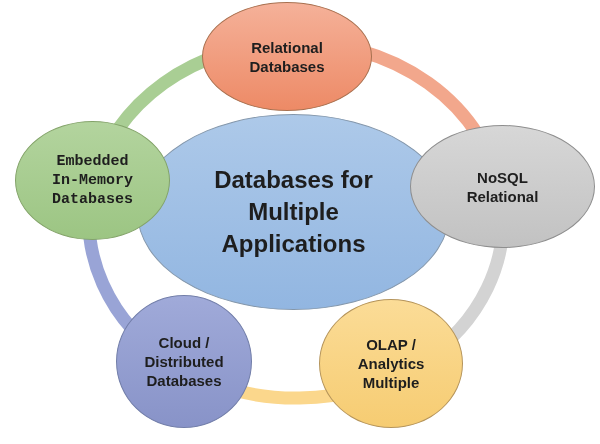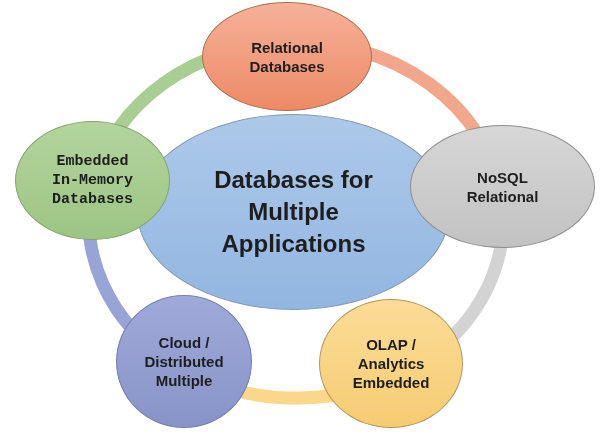--- a/index.html
+++ b/index.html
@@ -56,27 +56,27 @@
   </div>
 
   <div class="node satellite" id="node-nosql" style="background: linear-gradient(rgb(215, 215, 215), rgb(194, 194, 194)); border-color: rgb(142, 142, 142); color: rgb(30, 30, 30);">
     <div class="label">NoSQL
 Relational</div>
   </div>
 
   <div class="node satellite" id="node-olap" style="background: linear-gradient(rgb(251, 220, 151), rgb(246, 204, 114)); border-color: rgb(181, 148, 90); color: rgb(30, 30, 30);">
     <div class="label">OLAP /
 Analytics
-Embedded</div>
+Multiple</div>
   </div>
 
   <div class="node satellite" id="node-cloud" style="background: linear-gradient(rgb(160, 170, 217), rgb(136, 147, 200)); border-color: rgb(114, 126, 169); color: rgb(30, 30, 30);">
     <div class="label">Cloud /
 Distributed
-Multiple</div>
+Databases</div>
   </div>
 
   <div class="node satellite" id="node-embedded" style="background: linear-gradient(rgb(179, 212, 158), rgb(156, 197, 131)); border-color: rgb(131, 163, 105); color: rgb(30, 30, 30);">
     <div class="label">Embedded
 In-Memory
 Databases</div>
   </div>
 
 </div>
 

